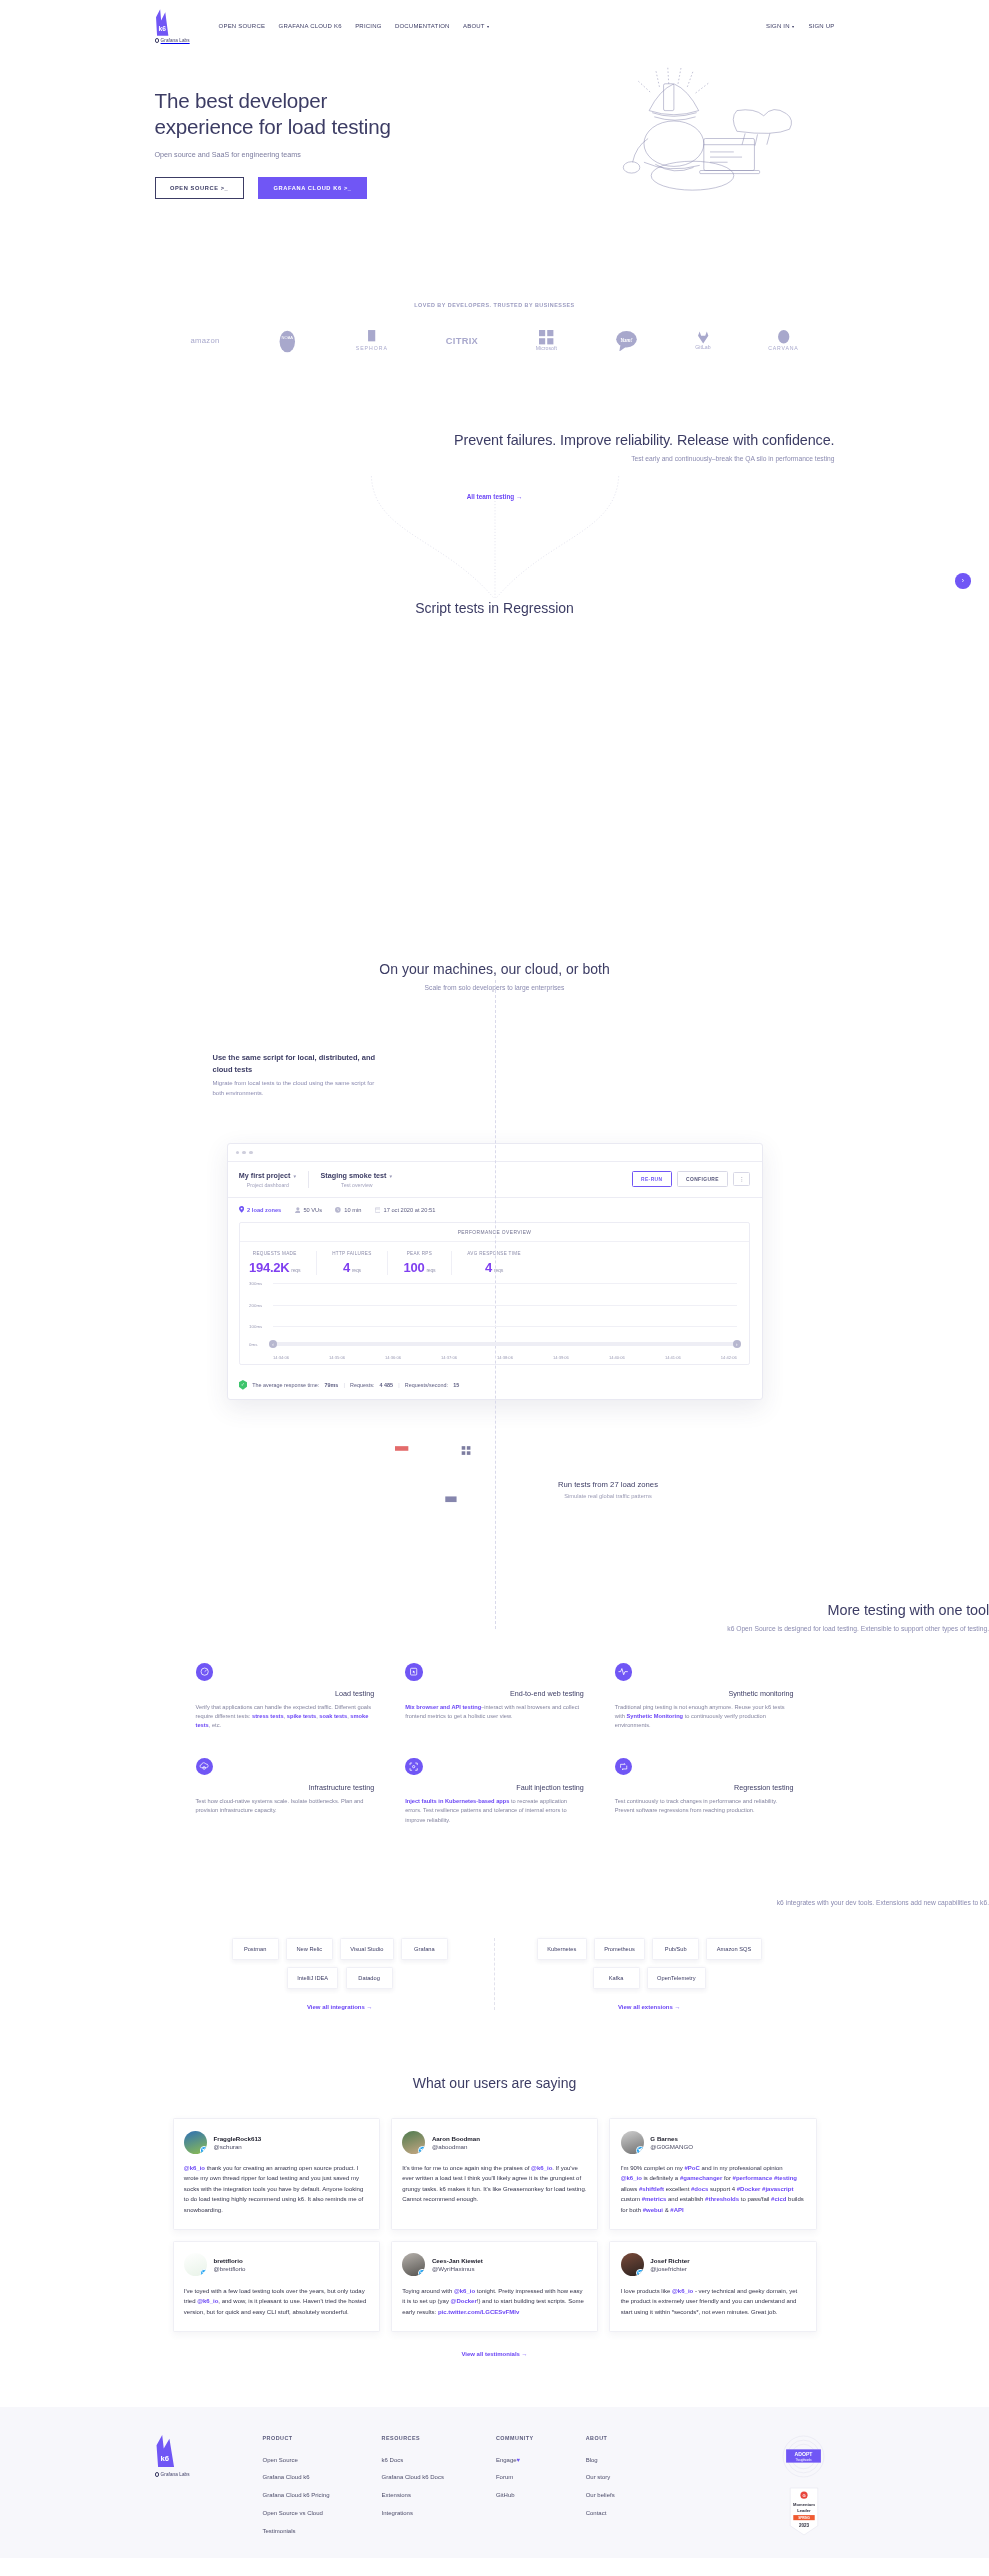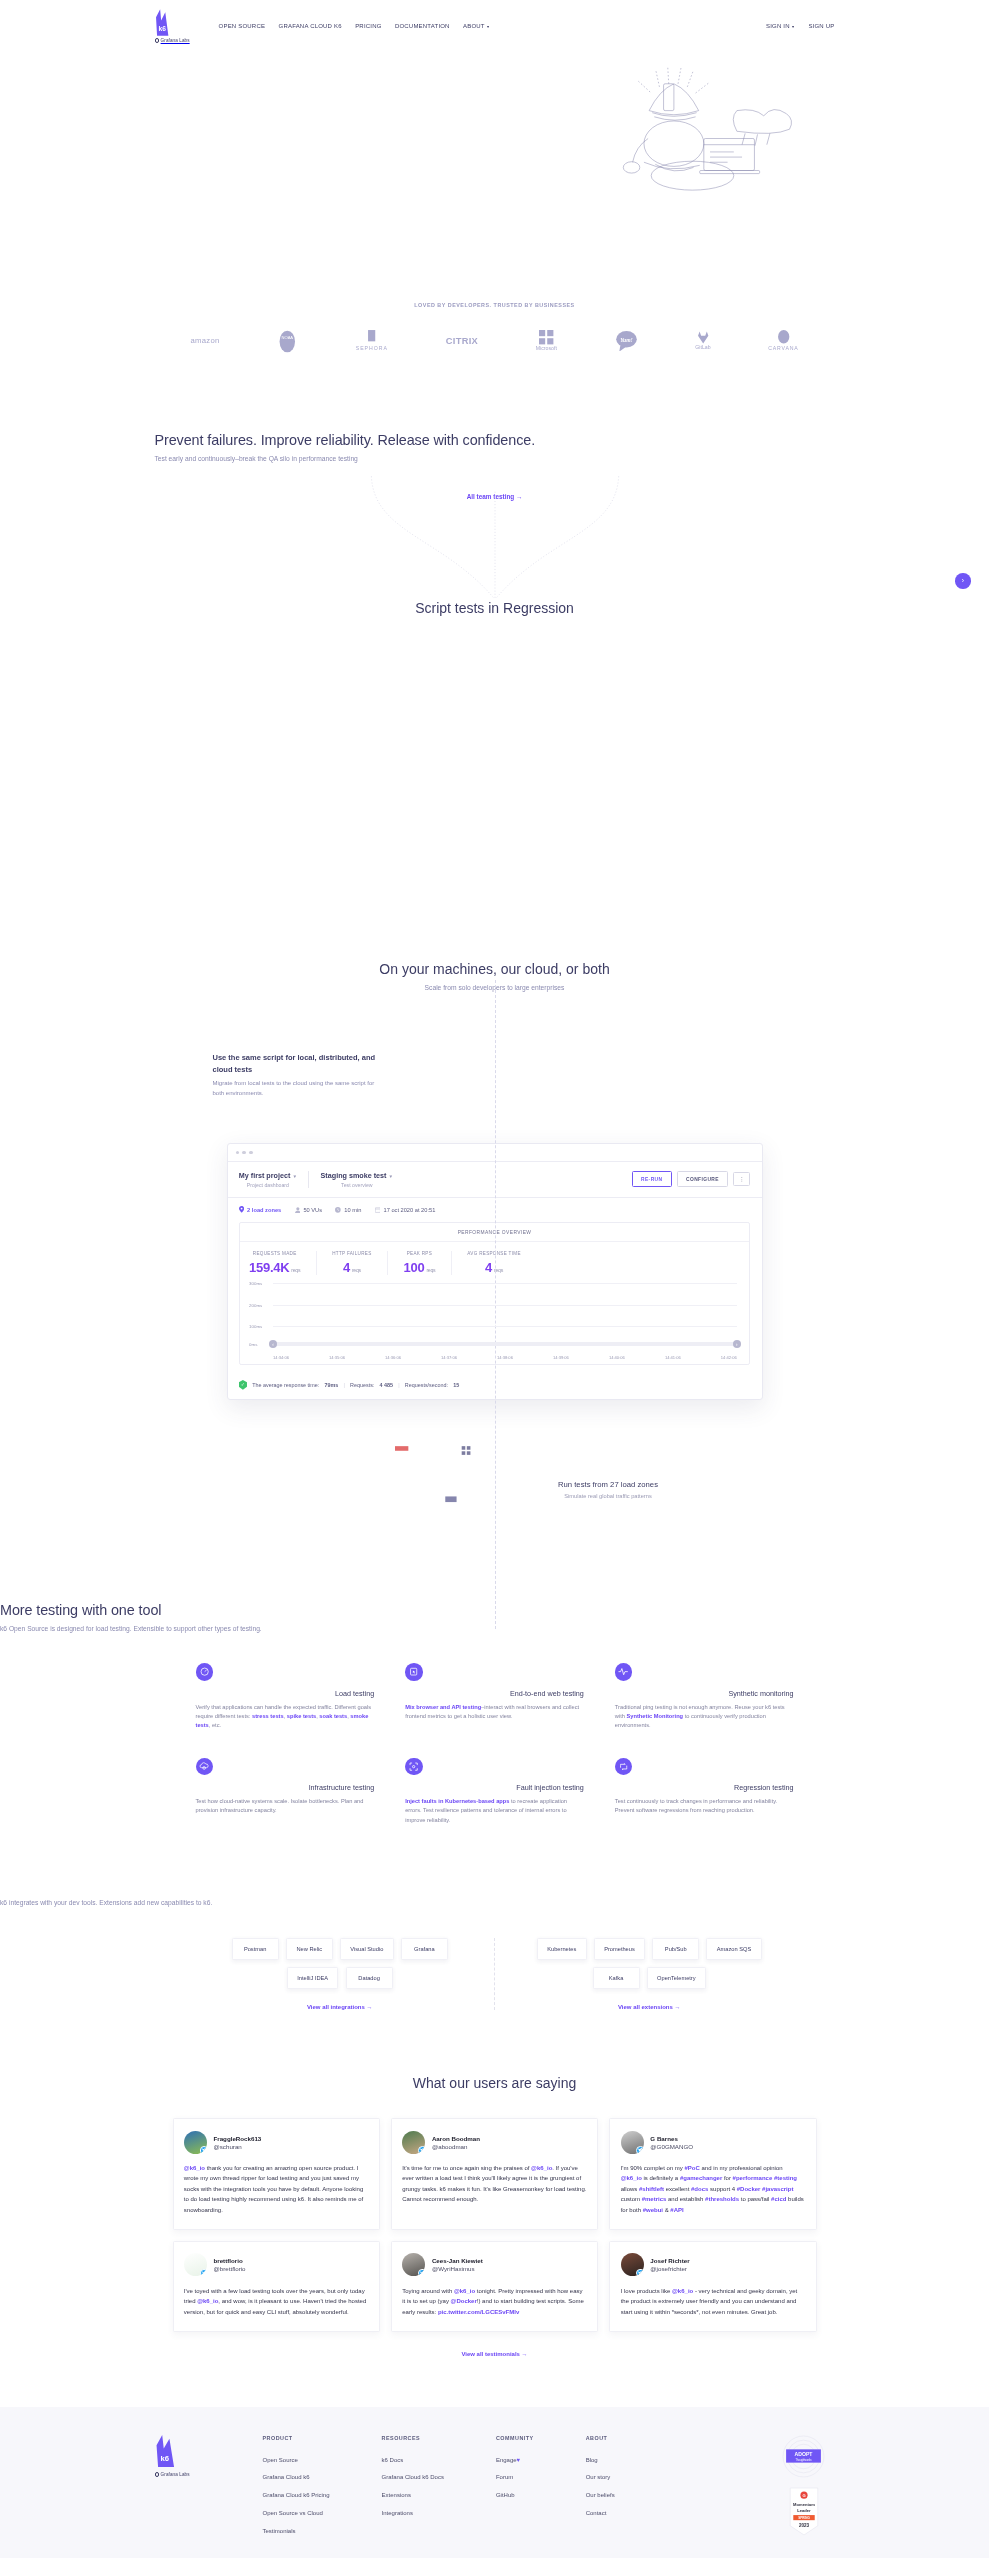--- a/index.html
+++ b/index.html
@@ -55,21 +55,21 @@
   }
 
   
   .logos { padding-top: 34px; text-align: center; }
   .logos .eyebrow { font-size: 5.4px; letter-spacing: 0.5px; color: #9b9bc0; font-weight:600; }
   .logo-row { margin-top: 18.5px; display: flex; justify-content: space-between; align-items: center; padding: 0 36px; }
   .logo-item { color: #a8a8cc; display:flex; flex-direction:column; align-items:center; justify-content:center; height: 28px; }
   .logo-item .ltext { font-size: 7.7px; letter-spacing: 0.3px; }
 
   
-  .sec-head { text-align:left; }
+  .sec-head { text-align:right; }
   .sec-head h2 { font-size: 14.4px; font-weight: 400; color:#3c3c64; letter-spacing:-0.1px; }
   .sec-head p { margin-top: 7.2px; font-size: 6.7px; color: #8a8ab0; }
 
   .prevent { padding-top: 77px; }
   .funnel { height: 129px; position: relative; margin-top: 9.3px; }
   .funnel a.teamlink {
     position:absolute; left:50%; transform: translateX(-50%); top: 21.6px;
     font-size: 6.4px; color:#6b46f5; text-decoration:none; font-weight:600;
   }
   .funnel svg { position:absolute; left:0; top:0; }
@@ -217,20 +217,28 @@
 
     <div class="nav-right">
       <a href="#"><span>SIGN IN</span><span class="caret">▼</span></a>
       <a href="#">SIGN UP</a>
     </div>
   </div>
 </header>
 
 <section class="hero">
   <div class="hero-inner">
+    <div class="hero-copy">
+      <h1>The best developer experience for load testing</h1>
+      <div class="sub">Open source and SaaS for engineering teams</div>
+      <div class="hero-btns">
+        <a class="btn btn-ghost" href="#">OPEN SOURCE &gt;_</a>
+        <a class="btn btn-solid" href="#">GRAFANA CLOUD K6 &gt;_</a>
+      </div>
+    </div>
     <div class="hero-art">
       <svg width="222" height="155" viewBox="0 0 430 300">
         <g stroke="#8b8bb0" fill="none" stroke-width="1">
           <g stroke-dasharray="3 4">
             <path d="M150 50 L143 18"></path>
               <path d="M168 44 L166 10"></path>
               <path d="M186 44 L192 12"></path>
             <path d="M204 50 L215 20"></path>
               <path d="M132 60 L108 38"></path>
               <path d="M220 62 L246 42"></path>
@@ -397,21 +405,21 @@
             </svg>
           <span>17 oct 2020 at 20:51</span>
         </span>
       </div>
 
       <div class="panel">
         <div class="panel-title">PERFORMANCE OVERVIEW</div>
         <div class="kpis">
           <div class="kpi">
             <div class="lab">REQUESTS MADE</div>
-            <div class="val"><span>159.4K</span><small>reqs</small></div>
+            <div class="val"><span>194.2K</span><small>reqs</small></div>
           </div>
           <div class="kpi">
             <div class="lab">HTTP FAILURES</div>
             <div class="val"><span>4</span><small>reqs</small></div>
           </div>
           <div class="kpi">
             <div class="lab">PEAK RPS</div>
             <div class="val"><span>100</span><small>reqs</small></div>
           </div>
           <div class="kpi">

